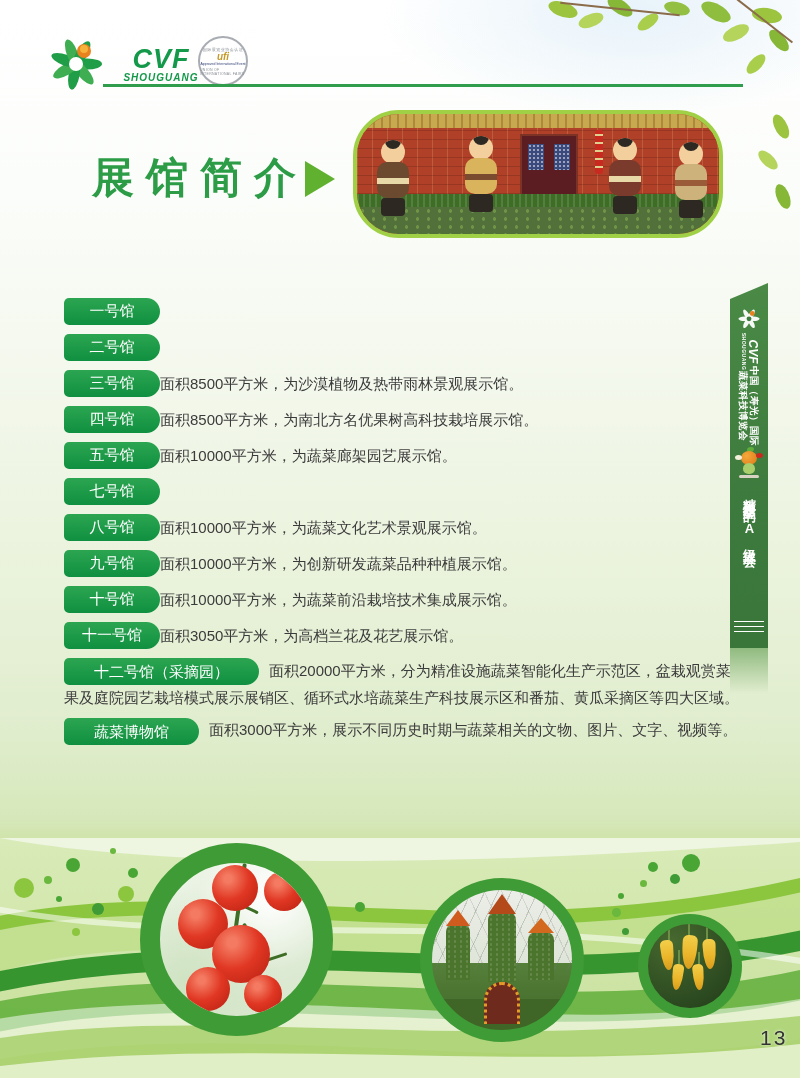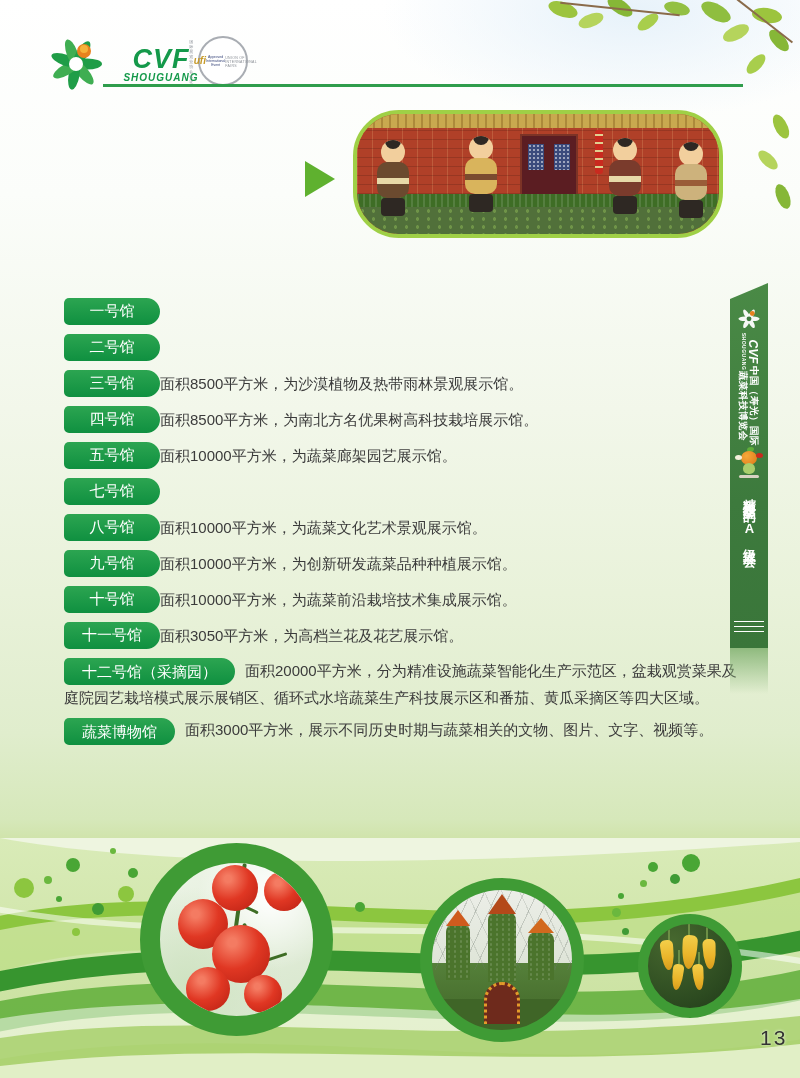--- a/index.html
+++ b/index.html
@@ -7,21 +7,21 @@
     font-family:"Liberation Sans","DejaVu Sans",sans-serif;
     background:linear-gradient(180deg,#ffffff 0%,#fbfdfa 18%,#f2f7ea 38%,#e9f2da 55%,#e0edcd 68%,#d6e8ba 76%,#cfe3a9 78%);}
   
   .sky{position:absolute;top:0;left:380px;width:420px;height:120px;
     background:radial-gradient(ellipse at 60% 10%,#e7f2fa 0%,rgba(231,242,250,0) 70%);}
   .logo-swirl{position:absolute;top:30px;left:44px;width:64px;height:64px;}
   .brand-block{position:absolute;top:46px;left:116px;width:90px;text-align:center;}
   .brand-main{font-size:27px;font-weight:bold;font-style:italic;color:#14994a;letter-spacing:1px;line-height:26px;}
   .brand-sub{font-size:10px;font-weight:bold;font-style:italic;color:#14994a;letter-spacing:1px;}
   .ufi-badge{position:absolute;top:36px;left:198px;width:50px;height:50px;border:2px solid #a9adb3;border-radius:50%;
-    box-sizing:border-box;display:flex;flex-direction:row;align-items:center;justify-content:center;background:#fff;}
+    box-sizing:border-box;display:flex;flex-direction:column;align-items:center;justify-content:center;background:#fff;}
   .ufi-ring-top{font-size:4px;color:#8a8f96;letter-spacing:.5px;}
   .ufi-center{font-size:10px;font-weight:bold;font-style:italic;color:#c59a2a;line-height:10px;}
   .ufi-sub{font-size:3.5px;color:#37457a;text-align:center;line-height:4px;}
   .ufi-ring-bottom{font-size:3.5px;color:#8a8f96;letter-spacing:.3px;margin-top:2px;}
   .header-rule{position:absolute;top:84px;left:103px;width:640px;height:3px;background:#2f9d4c;}
   .header-slogan{position:absolute;top:60px;left:420px;width:318px;text-align:right;
     font-size:17px;font-weight:bold;color:#1f9d47;letter-spacing:2px;}
   
   .leaf{position:absolute;border-radius:60% 40% 60% 40%;}
   .stem{position:absolute;background:#8a6b4a;}
@@ -48,21 +48,21 @@
   .fig-head{position:absolute;top:0;left:8px;width:24px;height:24px;border-radius:50%;background:#f2cf9d;overflow:hidden;}
   .fig-hair{position:absolute;top:0;left:4px;width:16px;height:9px;border-radius:0 0 8px 8px;background:#2e2823;}
   .fig-body{position:absolute;top:22px;left:4px;width:32px;height:36px;border-radius:10px;}
   .fig-sash{position:absolute;top:38px;left:4px;width:32px;height:6px;background:#e7d9a8;}
   .fig-legs{position:absolute;top:58px;left:8px;width:24px;height:18px;border-radius:4px;background:#2e2823;}
   
   .hall-list{position:absolute;top:298px;left:64px;width:676px;}
   .hall-row.grid{display:grid;grid-template-columns:96px 1fr;margin-bottom:9px;align-items:start;}
   .hall-row.flow{margin-bottom:7px;line-height:25px;}
   .hall-label{display:inline-flex;align-items:center;justify-content:center;height:27px;min-width:96px;
-    padding:0 18px;box-sizing:border-box;color:#fff;font-size:15px;white-space:nowrap;
+    padding:0 30px;box-sizing:border-box;color:#fff;font-size:15px;white-space:nowrap;
     background:linear-gradient(180deg,#2ca551 0%,#0f9040 100%);border-radius:6px 16px 16px 6px;}
   .hall-row.flow .hall-label{margin-right:10px;vertical-align:middle;}
   .hall-desc{font-size:15px;color:#3b3b3b;line-height:27px;}
   .hall-row.flow .hall-desc{line-height:25px;}
   
   .banner{position:absolute;top:283px;left:730px;width:38px;height:365px;
     background:linear-gradient(180deg,#4a8a46 0%,#3d7a3d 60%,#3a763a 100%);
     clip-path:polygon(0 16px,100% 0,100% 100%,0 100%);}
   .banner-fade{position:absolute;top:648px;left:730px;width:38px;height:46px;
     background:linear-gradient(180deg,#8fba7e 0%,rgba(207,227,169,0) 100%);}
@@ -159,20 +159,21 @@
     <div class="leaf" style="top:8px;left:752px;width:30px;height:15px;background:#9cc43e;transform:rotate(15deg);"></div>
     <div class="leaf" style="top:34px;left:766px;width:26px;height:13px;background:#86b737;transform:rotate(55deg);"></div>
     <div class="leaf" style="top:58px;left:744px;width:24px;height:12px;background:#a8ce4c;transform:rotate(-40deg);"></div>
     <div class="stem" style="top:20px;left:730px;width:70px;height:1.5px;transform:rotate(38deg);"></div>
     <div class="leaf" style="top:120px;left:768px;width:26px;height:13px;background:#9cc43e;transform:rotate(70deg);"></div>
     <div class="leaf" style="top:154px;left:756px;width:24px;height:12px;background:#b5d45c;transform:rotate(50deg);"></div>
     <div class="leaf" style="top:190px;left:770px;width:26px;height:13px;background:#86b737;transform:rotate(75deg);"></div>
 
   </div>
 
+  <div class="intro-title">展馆简介</div>
   <div class="intro-arrow"></div>
   <div class="photo">
     <div class="ph-roof"></div>
     <div class="ph-wall"></div>
     <div class="ph-door">
       <div class="ph-pane" style="left:6px;"></div>
         <div class="ph-pane" style="left:32px;"></div>
     </div>
     <div class="ph-lantern"></div>
     <div class="ph-hedge"></div>

